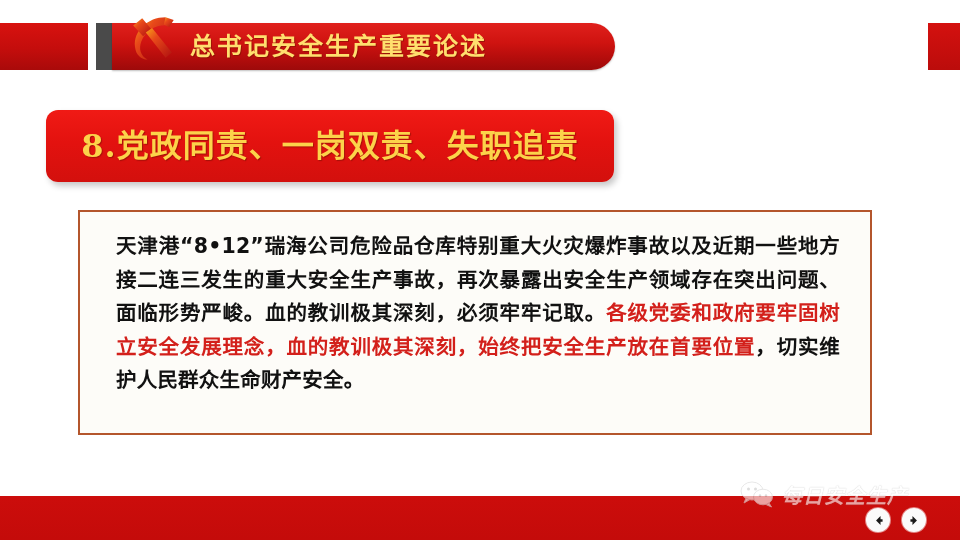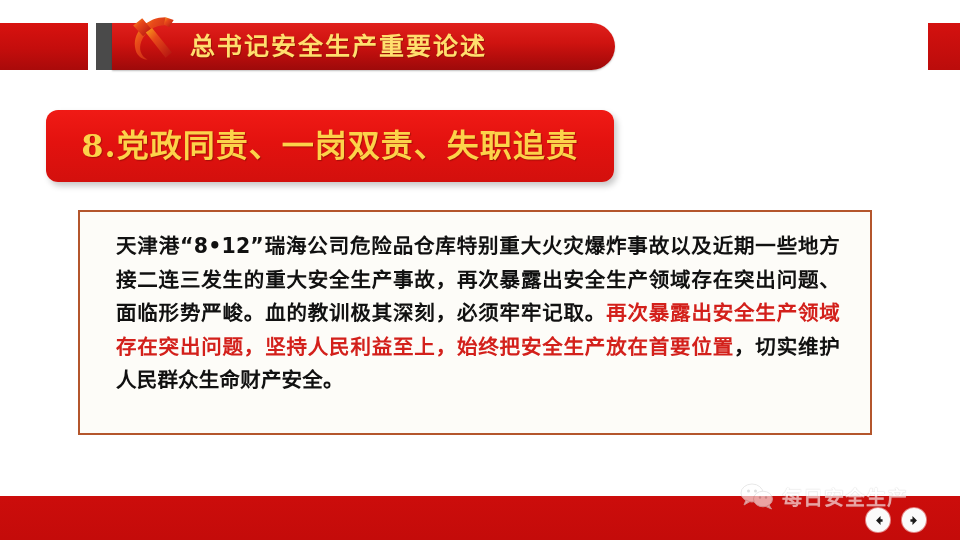--- a/index.html
+++ b/index.html
@@ -148,24 +148,24 @@
     height: 44px;
     background: linear-gradient(180deg, #cc0d0b 0%, #c40b0a 100%);
   }
   .watermark {
     position: absolute;
     left: 740px;
     top: 480px;
     width: 200px;
     height: 32px;
     display: flex;
-    align-items: center;
     gap: 8px;
     opacity: 0.62;
     pointer-events: none;
+    font-style: italic;
   }
   .wechat-icon {
     width: 34px;
     height: 28px;
     flex: 0 0 auto;
   }
   .watermark-text {
     font-family: "DejaVu Sans", "Liberation Sans", sans-serif;
     font-size: 20px;
     font-weight: bold;
@@ -225,21 +225,21 @@
 
   <div class="header-title">总书记安全生产重要论述</div>
   <div class="header-right-block"></div>
 
   <div class="title-plate">
     <div class="title-plate-text">8.党政同责、一岗双责、失职追责</div>
   </div>
 
   <div class="content-box">
     <div class="content-text">
-      <span>天津港“8•12”瑞海公司危险品仓库特别重大火灾爆炸事故以及近期一些地方接二连三发生的重大安全生产事故，再次暴露出安全生产领域存在突出问题、面临形势严峻。血的教训极其深刻，必须牢牢记取。</span><span class="hl-red">再次暴露出安全生产领域存在突出问题，坚持人民利益至上，始终把安全生产放在首要位置</span><span>，切实维护人民群众生命财产安全。</span>
+      <span>天津港“8•12”瑞海公司危险品仓库特别重大火灾爆炸事故以及近期一些地方接二连三发生的重大安全生产事故，再次暴露出安全生产领域存在突出问题、面临形势严峻。血的教训极其深刻，必须牢牢记取。</span><span class="hl-red">各级党委和政府要牢固树立安全发展理念，血的教训极其深刻，始终把安全生产放在首要位置</span><span>，切实维护人民群众生命财产安全。</span>
     </div>
   </div>
 
   <div class="footer-band"></div>
 
   <div class="watermark">
     <span class="wechat-icon">
       <svg viewBox="0 0 34 28" width="34" height="28" xmlns="http://www.w3.org/2000/svg">
         <ellipse cx="12" cy="11" rx="11" ry="9" fill="#ffffff" stroke="#d9d9d9" stroke-width="1"></ellipse>
         <path d="M6 18 L4 23 L9.5 19.8 Z" fill="#ffffff" stroke="#d9d9d9" stroke-width="1"></path>

